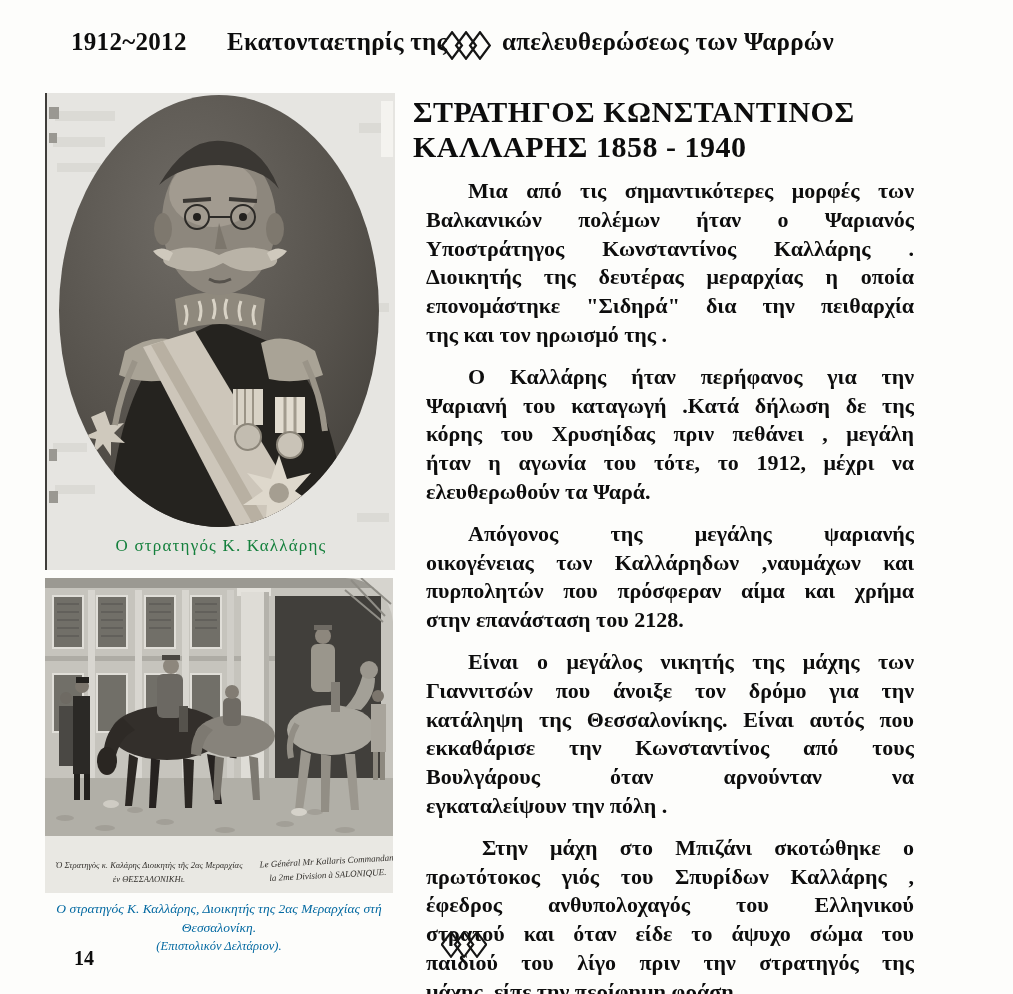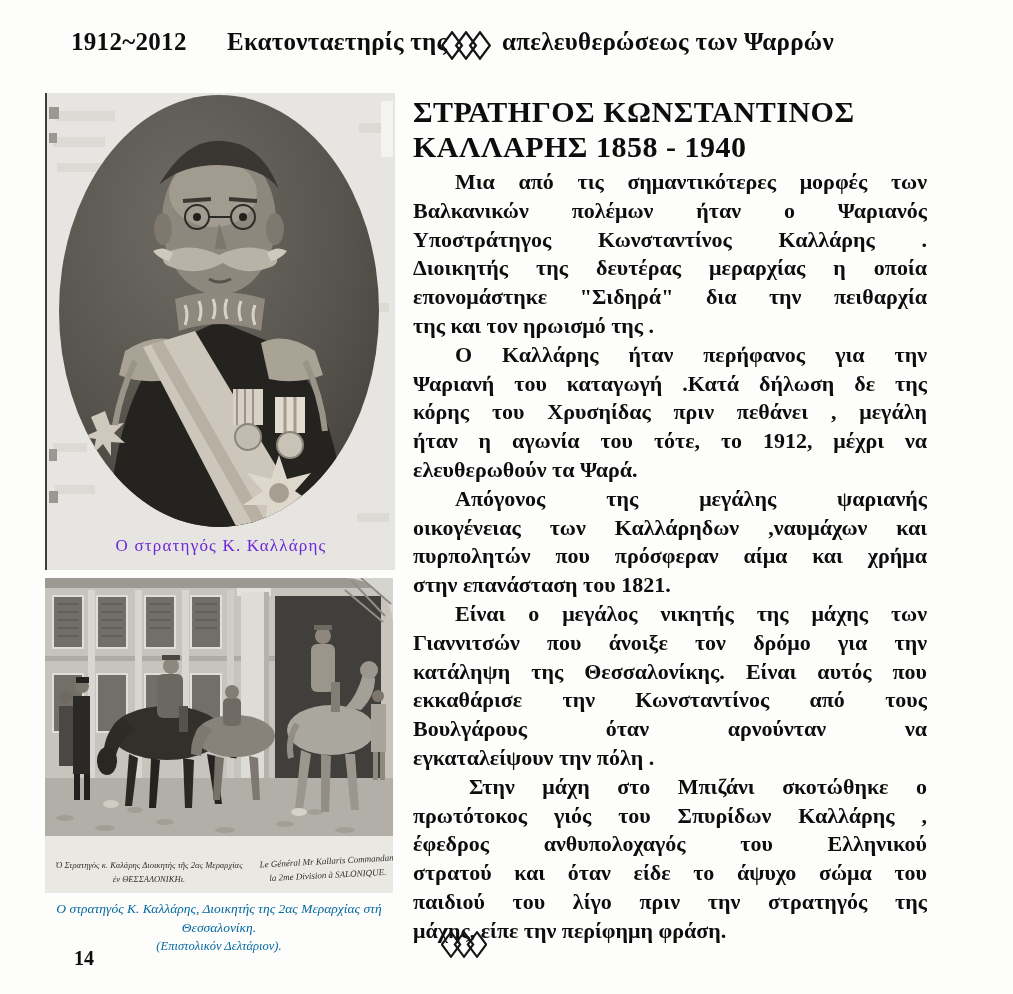--- a/index.html
+++ b/index.html
@@ -11,35 +11,35 @@
   .abs{position:absolute;}
   
   .hdr-text{font-weight:700;font-size:25px;white-space:nowrap;letter-spacing:.3px;}
   
   .photo-box{position:absolute;left:45px;background:#e6e5e1;}
   .photo-box.portrait{top:93px;width:348px;height:477px;border-left:2px solid #3f3d3a;}
   .photo-box.postcard{top:578px;width:312px;height:315px;}
   .photo-box svg{display:block;}
   .portrait-caption{
     position:absolute;left:0;right:0;top:443px;text-align:center;
-    font-size:17px;letter-spacing:1.2px;color:#6d28d9;
+    font-size:17px;letter-spacing:1.2px;color:#15803d;
   }
   .postcard-caption{
     position:absolute;left:28px;top:899px;width:382px;text-align:center;
     font-style:italic;color:#0369a1;line-height:19px;
   }
   .postcard-caption .c1{font-size:13.5px;}
   .postcard-caption .c2{font-size:12.5px;}
   
   .article{position:absolute;left:413px;top:94px;width:514px;}
   .title-line{
     font-weight:700;font-size:30px;line-height:35px;letter-spacing:.5px;white-space:nowrap;
   }
   .title-block{margin-bottom:4px;}
-  .para{margin:0;}
+  .para{margin:13px;}
   .bl{
     font-weight:700;font-size:22px;line-height:28.8px;height:28.8px;
     text-align:justify;text-align-last:justify;overflow:hidden;
   }
   .bl.first{padding-left:42px;}
   .bl.first-lg{padding-left:56px;}
   .bl.last{text-align-last:left;}
   
   .page-number{position:absolute;left:74px;top:947px;font-weight:700;font-size:20px;}
   .ornament{color:#151515;}
@@ -304,21 +304,21 @@
     <div class="bl">Ψαριανή του καταγωγή .Κατά δήλωση δε της</div>
     <div class="bl">κόρης του Χρυσηίδας πριν πεθάνει , μεγάλη</div>
     <div class="bl">ήταν η αγωνία του τότε, το 1912, μέχρι να</div>
     <div class="bl last">ελευθερωθούν τα Ψαρά.</div>
   </div>
 
   <div class="para">
     <div class="bl first">Απόγονος της μεγάλης ψαριανής</div>
     <div class="bl">οικογένειας των Καλλάρηδων ,ναυμάχων και</div>
     <div class="bl">πυρπολητών που πρόσφεραν αίμα και χρήμα</div>
-    <div class="bl last">στην επανάσταση του 1821.</div>
+    <div class="bl last">στην επανάσταση του 2128.</div>
   </div>
 
   <div class="para">
     <div class="bl first">Είναι ο μεγάλος νικητής της μάχης των</div>
     <div class="bl">Γιαννιτσών που άνοιξε τον δρόμο για την</div>
     <div class="bl">κατάληψη της Θεσσαλονίκης. Είναι αυτός που</div>
     <div class="bl">εκκαθάρισε την Κωνσταντίνος από τους</div>
     <div class="bl">Βουλγάρους όταν αρνούνταν να</div>
     <div class="bl last">εγκαταλείψουν την πόλη .</div>
   </div>

